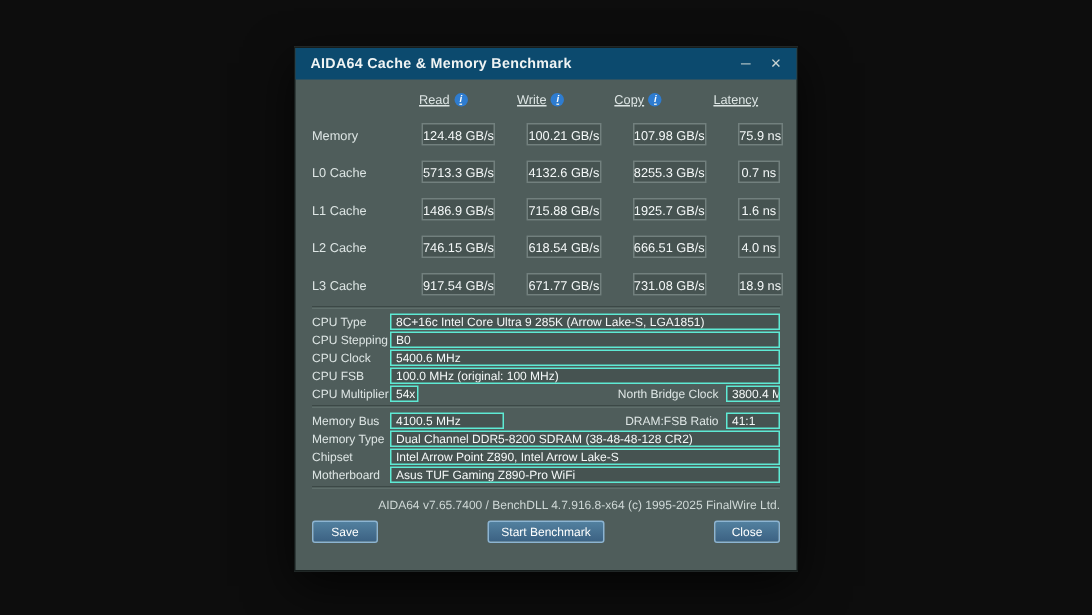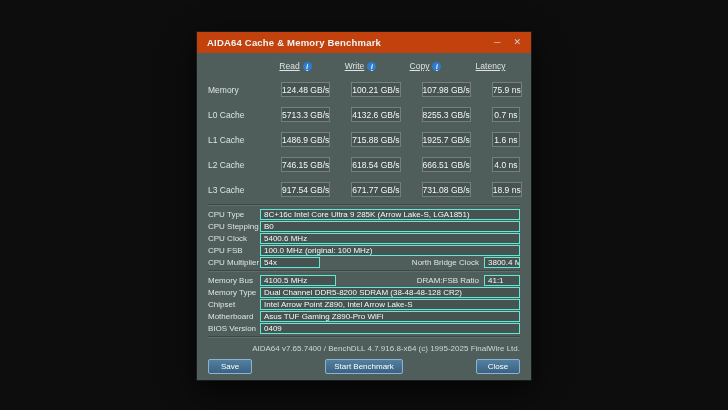--- a/index.html
+++ b/index.html
@@ -13,21 +13,21 @@
   .window {
     position: absolute; left: 196px; top: 31px;
     width: 336px; height: 350px;
     background: #4f5d5b;
     border: 1px solid #161d1c;
     box-shadow: 0 10px 30px rgba(0,0,0,.7);
     display: flex; flex-direction: column;
   }
   .titlebar {
     flex: 0 0 21px; height: 21px;
-    background: #c2410c;
+    background: #0c4a6e;
     display: flex; align-items: center;
     padding: 0 10px;
   }
   .titlebar .title { color: #f0f4f4; font-size: 9.5px; font-weight: bold; letter-spacing: .2px; }
   .tb-controls { margin-left: auto; display: flex; gap: 13px; align-items: center; }
   .tb-btn { color: #ccd6d4; font-size: 9px; line-height: 1; cursor: default; }
   .content { flex: 1; padding: 6px 11px 0; display: flex; flex-direction: column; }
 
   .bench-grid {
     display: grid;
@@ -62,21 +62,21 @@
   .sys-label2 { margin-left: auto; color: #dde5e4; font-size: 8px; white-space: nowrap; padding-right: 5px; }
   .sbox {
     height: 11px;
     border: 1px solid #5eead4;
     background: rgba(0,0,0,.10);
     color: #f4f8f8; font-size: 8px;
     display: flex; align-items: center;
     padding: 0 3px; white-space: nowrap; overflow: hidden;
   }
   .sbox.wide { flex: 1; }
-  .sbox.xs { width: 60px; }
+  .sbox.xs { width: 19px; }
   .sbox.md { width: 76px; }
   .sbox.rt { width: 36px; }
 
   .footer { text-align: right; color: #cfd8d6; font-size: 8px; margin-top: 4px; }
   .btn-row { display: flex; justify-content: space-between; align-items: center; margin-top: 6px; }
   button.dlg {
     height: 15px; min-width: 44px; padding: 0 8px;
     background: linear-gradient(#52809f, #3c6283);
     border: 1px solid #8cb4d2; border-radius: 2px;
     color: #fff; font-size: 8px; font-family: inherit;
@@ -197,24 +197,20 @@
         <span class="sbox wide">Dual Channel DDR5-8200 SDRAM  (38-48-48-128 CR2)</span>
       </div>
       <div class="sys-row">
         <span class="sys-label">Chipset</span>
         <span class="sbox wide">Intel Arrow Point Z890, Intel Arrow Lake-S</span>
       </div>
       <div class="sys-row">
         <span class="sys-label">Motherboard</span>
         <span class="sbox wide">Asus TUF Gaming Z890-Pro WiFi</span>
       </div>
-      <div class="sys-row">
-        <span class="sys-label">BIOS Version</span>
-        <span class="sbox wide">0409</span>
-      </div>
 
       <div class="sep"></div>
 
       <div class="footer">AIDA64 v7.65.7400 / BenchDLL 4.7.916.8-x64  (c) 1995-2025 FinalWire Ltd.</div>
 
       <div class="btn-row">
         <button class="dlg">Save</button>
         <button class="dlg">Start Benchmark</button>
         <button class="dlg">Close</button>
       </div>

